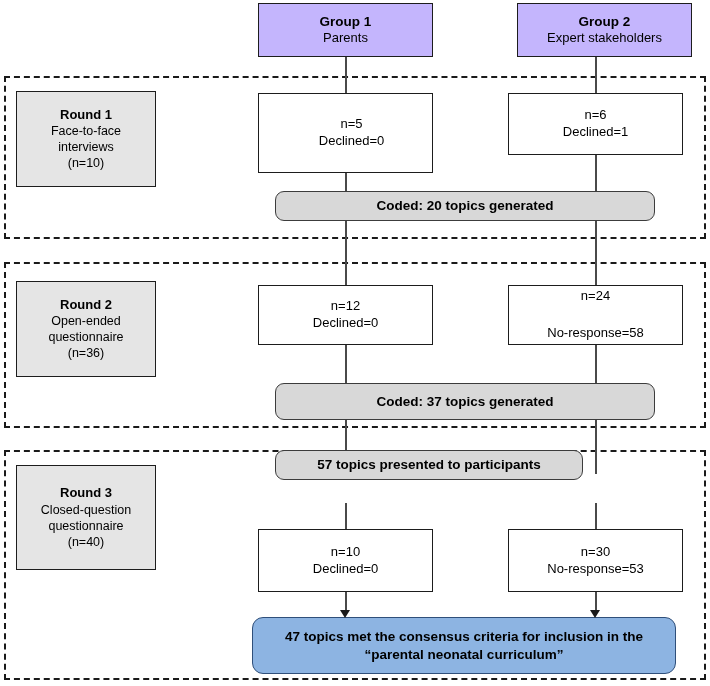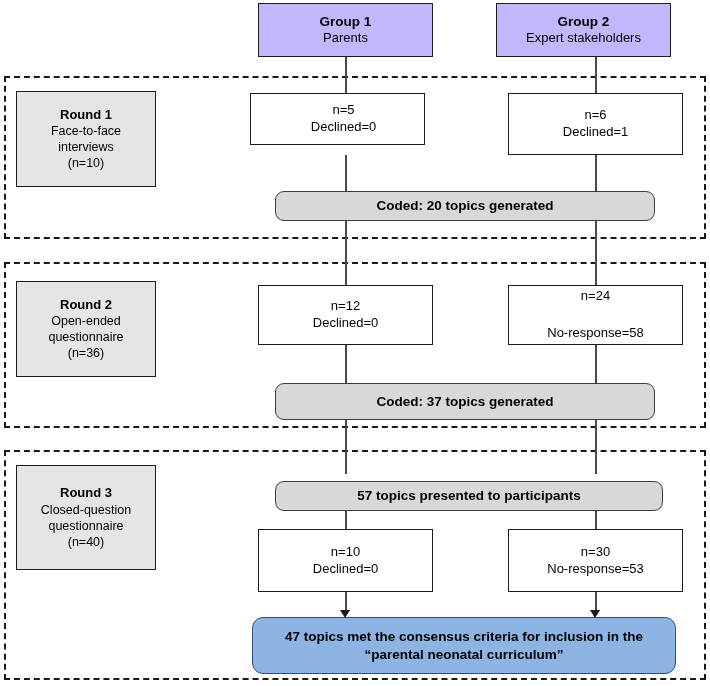--- a/index.html
+++ b/index.html
@@ -82,21 +82,21 @@
 </head>
 <body>
 
 <div id="canvas">
 
   <div class="abs box group-box" style="left:258px; top:3px; width:175px; height:54px;">
     <div class="t-bold fs135">Group 1</div>
     <div class="fs13">Parents</div>
   </div>
 
-  <div class="abs box group-box" style="left:496px; top:3px; width:175px; height:54px;">
+  <div class="abs box group-box" style="left:517px; top:3px; width:175px; height:54px;">
     <div class="t-bold fs135">Group 2</div>
     <div class="fs13">Expert stakeholders</div>
   </div>
 
   <div class="abs round-region" style="left:4px; top:76px; width:702px; height:163px;"></div>
   <div class="abs round-region" style="left:4px; top:262px; width:702px; height:166px;"></div>
   <div class="abs round-region" style="left:4px; top:450px; width:702px; height:230px;"></div>
 
   <div class="abs vline" style="left:345px; top:57px; height:36px;"></div>
   <div class="abs vline" style="left:595px; top:57px; height:36px;"></div>
@@ -121,21 +121,21 @@
   <div class="abs vline" style="left:595px; top:592px; height:21px;"></div>
   <div class="abs arrow-head" style="left:590px; top:610px;"></div>
 
   <div class="abs box round-box" style="left:16px; top:91px; width:140px; height:96px;">
     <div class="t-bold fs13">Round 1</div>
     <div class="fs12">Face-to-face</div>
     <div class="fs12">interviews</div>
     <div class="fs12">(n=10)</div>
   </div>
 
-  <div class="abs box box-solid" style="left:250px; top:93px; width:175px; height:52px;padding-left:12px;">
+  <div class="abs box box-solid" style="left:258px; top:93px; width:175px; height:80px;padding-left:12px;">
     <div class="fs13">n=5</div>
     <div class="fs13">Declined=0</div>
   </div>
 
   <div class="abs box box-solid" style="left:508px; top:93px; width:175px; height:62px;">
     <div class="fs13">n=6</div>
     <div class="fs13">Declined=1</div>
   </div>
 
   <div class="abs box pill" style="left:275px; top:191px; width:380px; height:30px;">
@@ -163,21 +163,21 @@
     <div class="t-bold fs135">Coded: 37 topics generated</div>
   </div>
 
   <div class="abs box round-box" style="left:16px; top:465px; width:140px; height:105px;">
     <div class="t-bold fs13">Round 3</div>
     <div class="fs12">Closed-question</div>
     <div class="fs12">questionnaire</div>
     <div class="fs12">(n=40)</div>
   </div>
 
-  <div class="abs box pill" style="left:275px; top:481px; width:388px; height:30px;">
+  <div class="abs box pill" style="left:275px; top:450px; width:308px; height:30px;">
     <div class="t-bold fs135">57 topics presented to participants</div>
   </div>
 
   <div class="abs box box-solid" style="left:258px; top:529px; width:175px; height:63px;">
     <div class="fs13">n=10</div>
     <div class="fs13">Declined=0</div>
   </div>
 
   <div class="abs box box-solid" style="left:508px; top:529px; width:175px; height:63px;">
     <div class="fs13">n=30</div>

